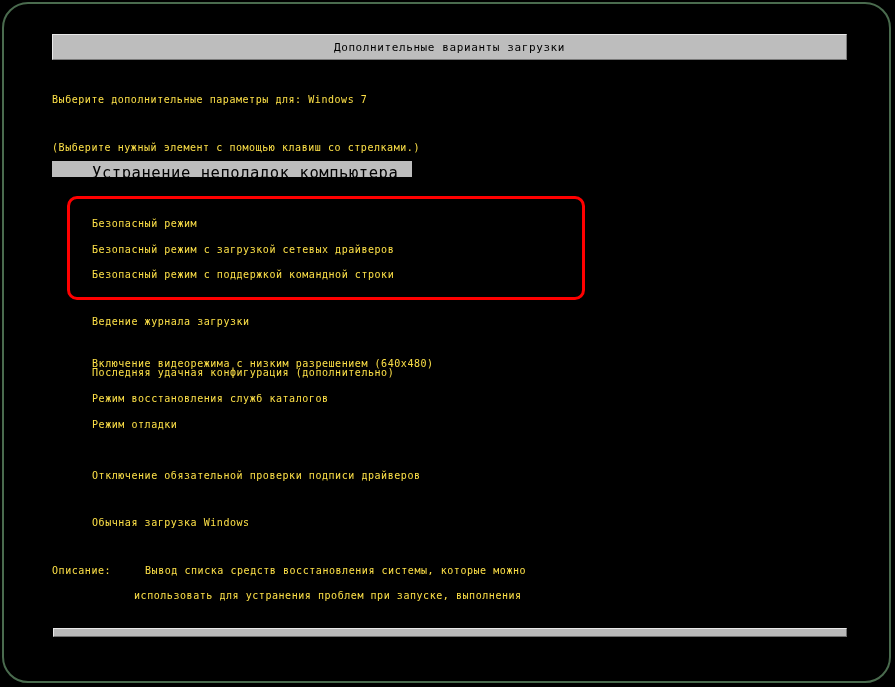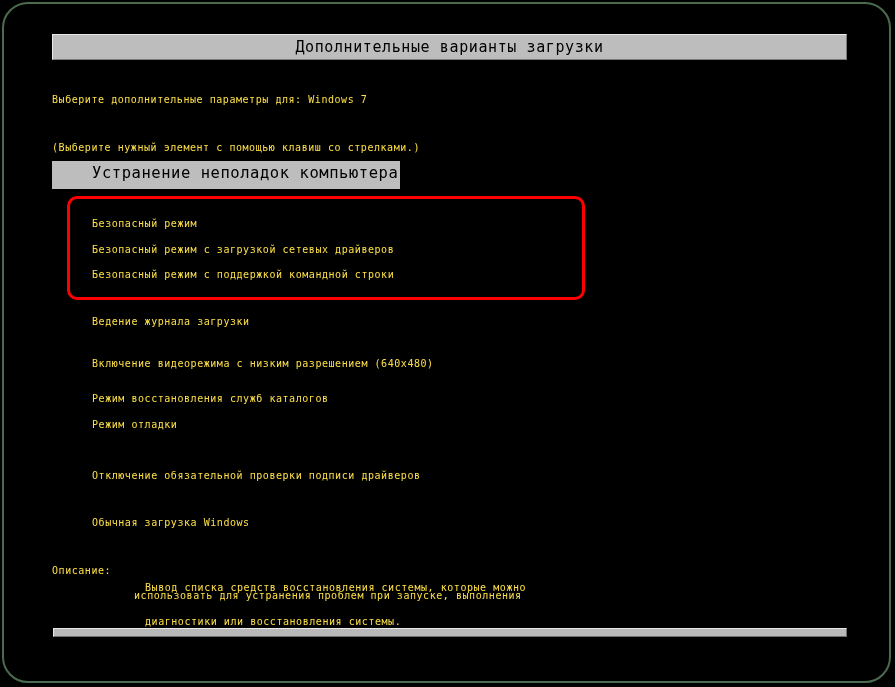--- a/index.html
+++ b/index.html
@@ -48,21 +48,21 @@
     border-left: 1px solid #e8e8e8;
     border-right: 1px solid #7b7b7b;
     border-bottom: 1px solid #7b7b7b;
     box-sizing: border-box;
     display: flex;
     align-items: center;
     justify-content: center;
   }
   #title-bar .title-text {
     color: #000000;
-    font-size: 15px;
+    font-size: 11px;
     letter-spacing: 0.6px;
     white-space: nowrap;
   }
 
   
   .line {
     position: absolute;
     color: #fde047;
     font-size: 10px;
     letter-spacing: 0.55px;
@@ -71,24 +71,24 @@
   }
 
   #intro-1 { left: 52px; top: 88px; }
   #intro-2 { left: 52px; top: 112px; margin-top: 24px; }
 
   
   #selected-row {
     position: absolute;
     left: 52px;
     top: 161px;
-    height: 28px;
+    height: 16px;
     background: #bdbdbd;
     display: inline-block;
-    padding-right: 2px;
+    padding-right: 14px;
     box-sizing: border-box;
   }
   #selected-row .sel-text {
     color: #000000;
     font-size: 15.5px;
     letter-spacing: 0.55px;
     white-space: pre;
     line-height: 24px;
     display: block;
     padding-left: 40px;
@@ -117,21 +117,21 @@
   #opt-lowres      { top: 352px; }
   #opt-lastgood    { top: 361px; }
   #opt-dsrm        { top: 387px; }
   #opt-debug       { top: 413px; }
   #opt-noreboot    { top: 438px; }
   #opt-nosigcheck  { top: 464px; }
   #opt-normal      { top: 511px; }
 
   
   #desc-label { left: 52px; top: 559px; }
-  #desc-1     { left: 145px; top: 559px; margin-top: 17px; }
+  #desc-1     { left: 145px; top: 559px; }
   #desc-2     { left: 134px; top: 584px; }
   #desc-3     { left: 145px; top: 610px; }
 
   
   #status-bar {
     position: absolute;
     left: 53px;
     top: 628px;
     width: 794px;
     height: 9px;
@@ -164,25 +164,25 @@
   </div>
 
   <div id="red-box"></div>
 
   <div class="line option" id="opt-safe-1">Безопасный режим</div>
   <div class="line option" id="opt-safe-2">Безопасный режим с загрузкой сетевых драйверов</div>
   <div class="line option" id="opt-safe-3">Безопасный режим с поддержкой командной строки</div>
 
   <div class="line option" id="opt-boot-log">Ведение журнала загрузки</div>
   <div class="line option" id="opt-lowres">Включение видеорежима с низким разрешением (640x480)</div>
+  <div class="line option" id="opt-lastgood">Последняя удачная конфигурация (дополнительно)</div>
   <div class="line option" id="opt-dsrm">Режим восстановления служб каталогов</div>
   <div class="line option" id="opt-debug">Режим отладки</div>
   <div class="line option" id="opt-nosigcheck">Отключение обязательной проверки подписи драйверов</div>
   <div class="line option" id="opt-normal">Обычная загрузка Windows</div>
 
   <div class="line" id="desc-label">Описание:</div>
   <div class="line" id="desc-1">Вывод списка средств восстановления системы, которые можно</div>
   <div class="line" id="desc-2">использовать для устранения проблем при запуске, выполнения</div>
-  <div class="line" id="desc-3">диагностики или восстановления системы.</div>
 
   <div id="status-bar"></div>
 
 </div>
 
 </body></html>

